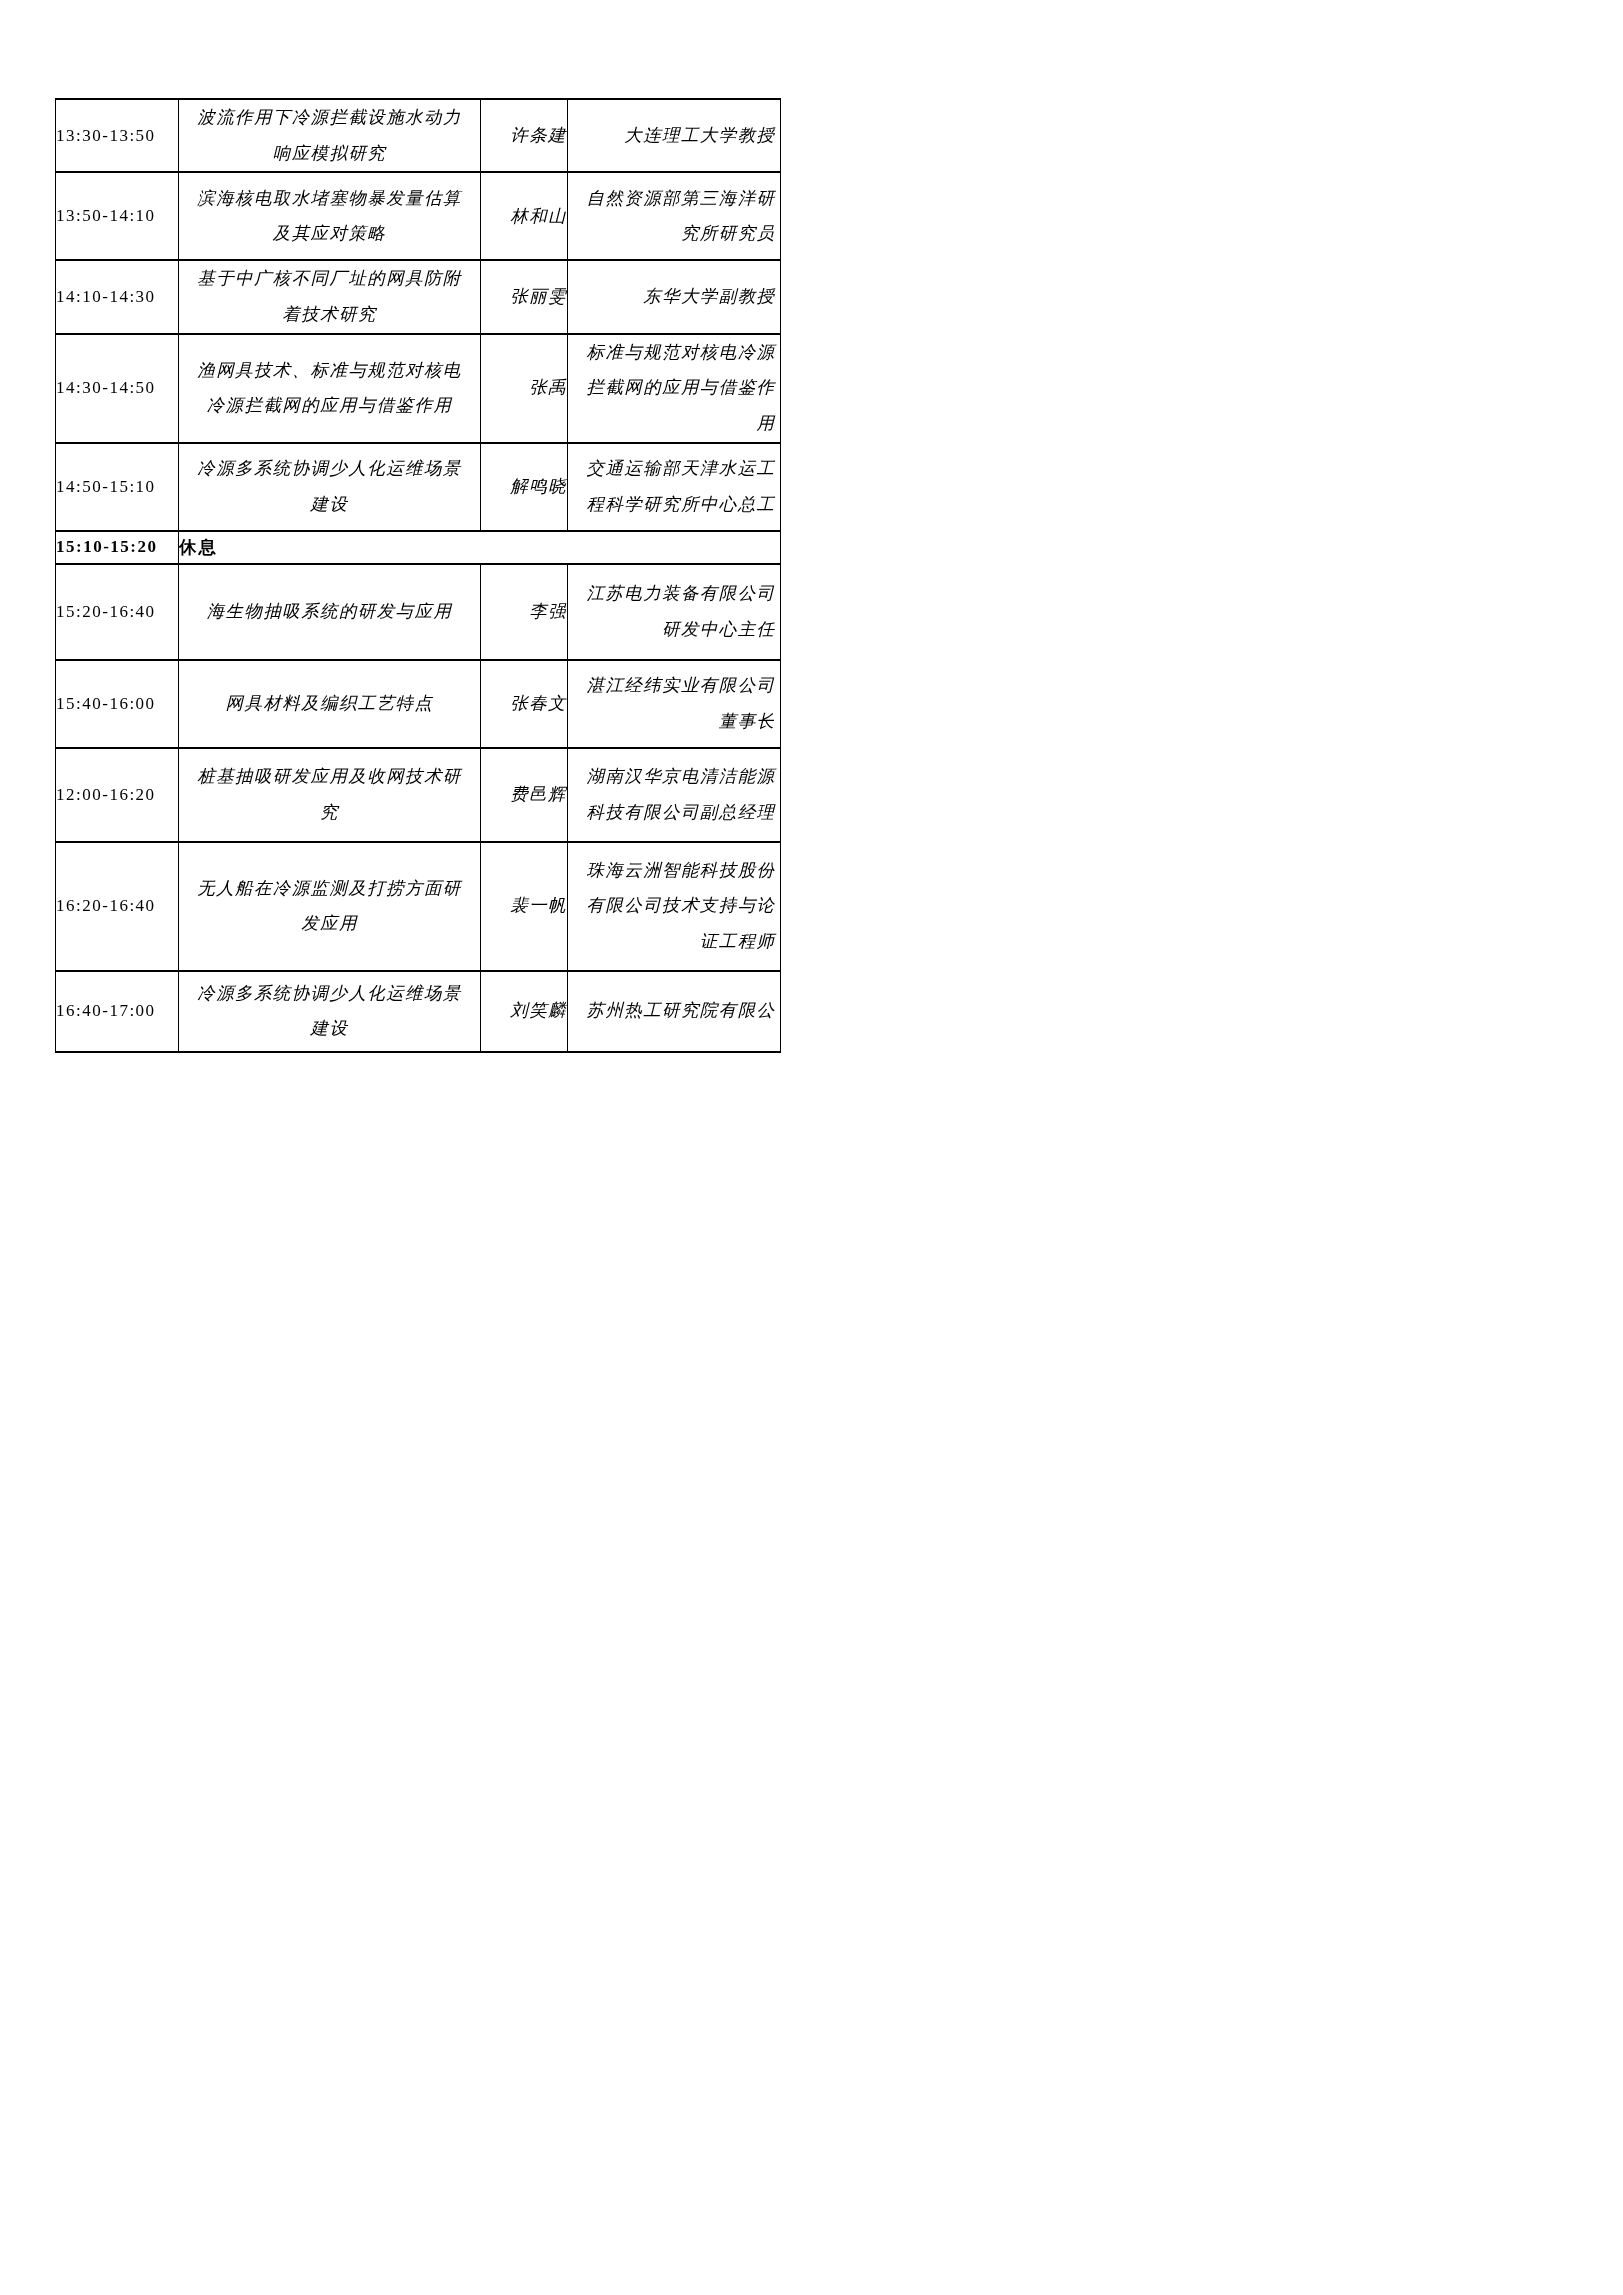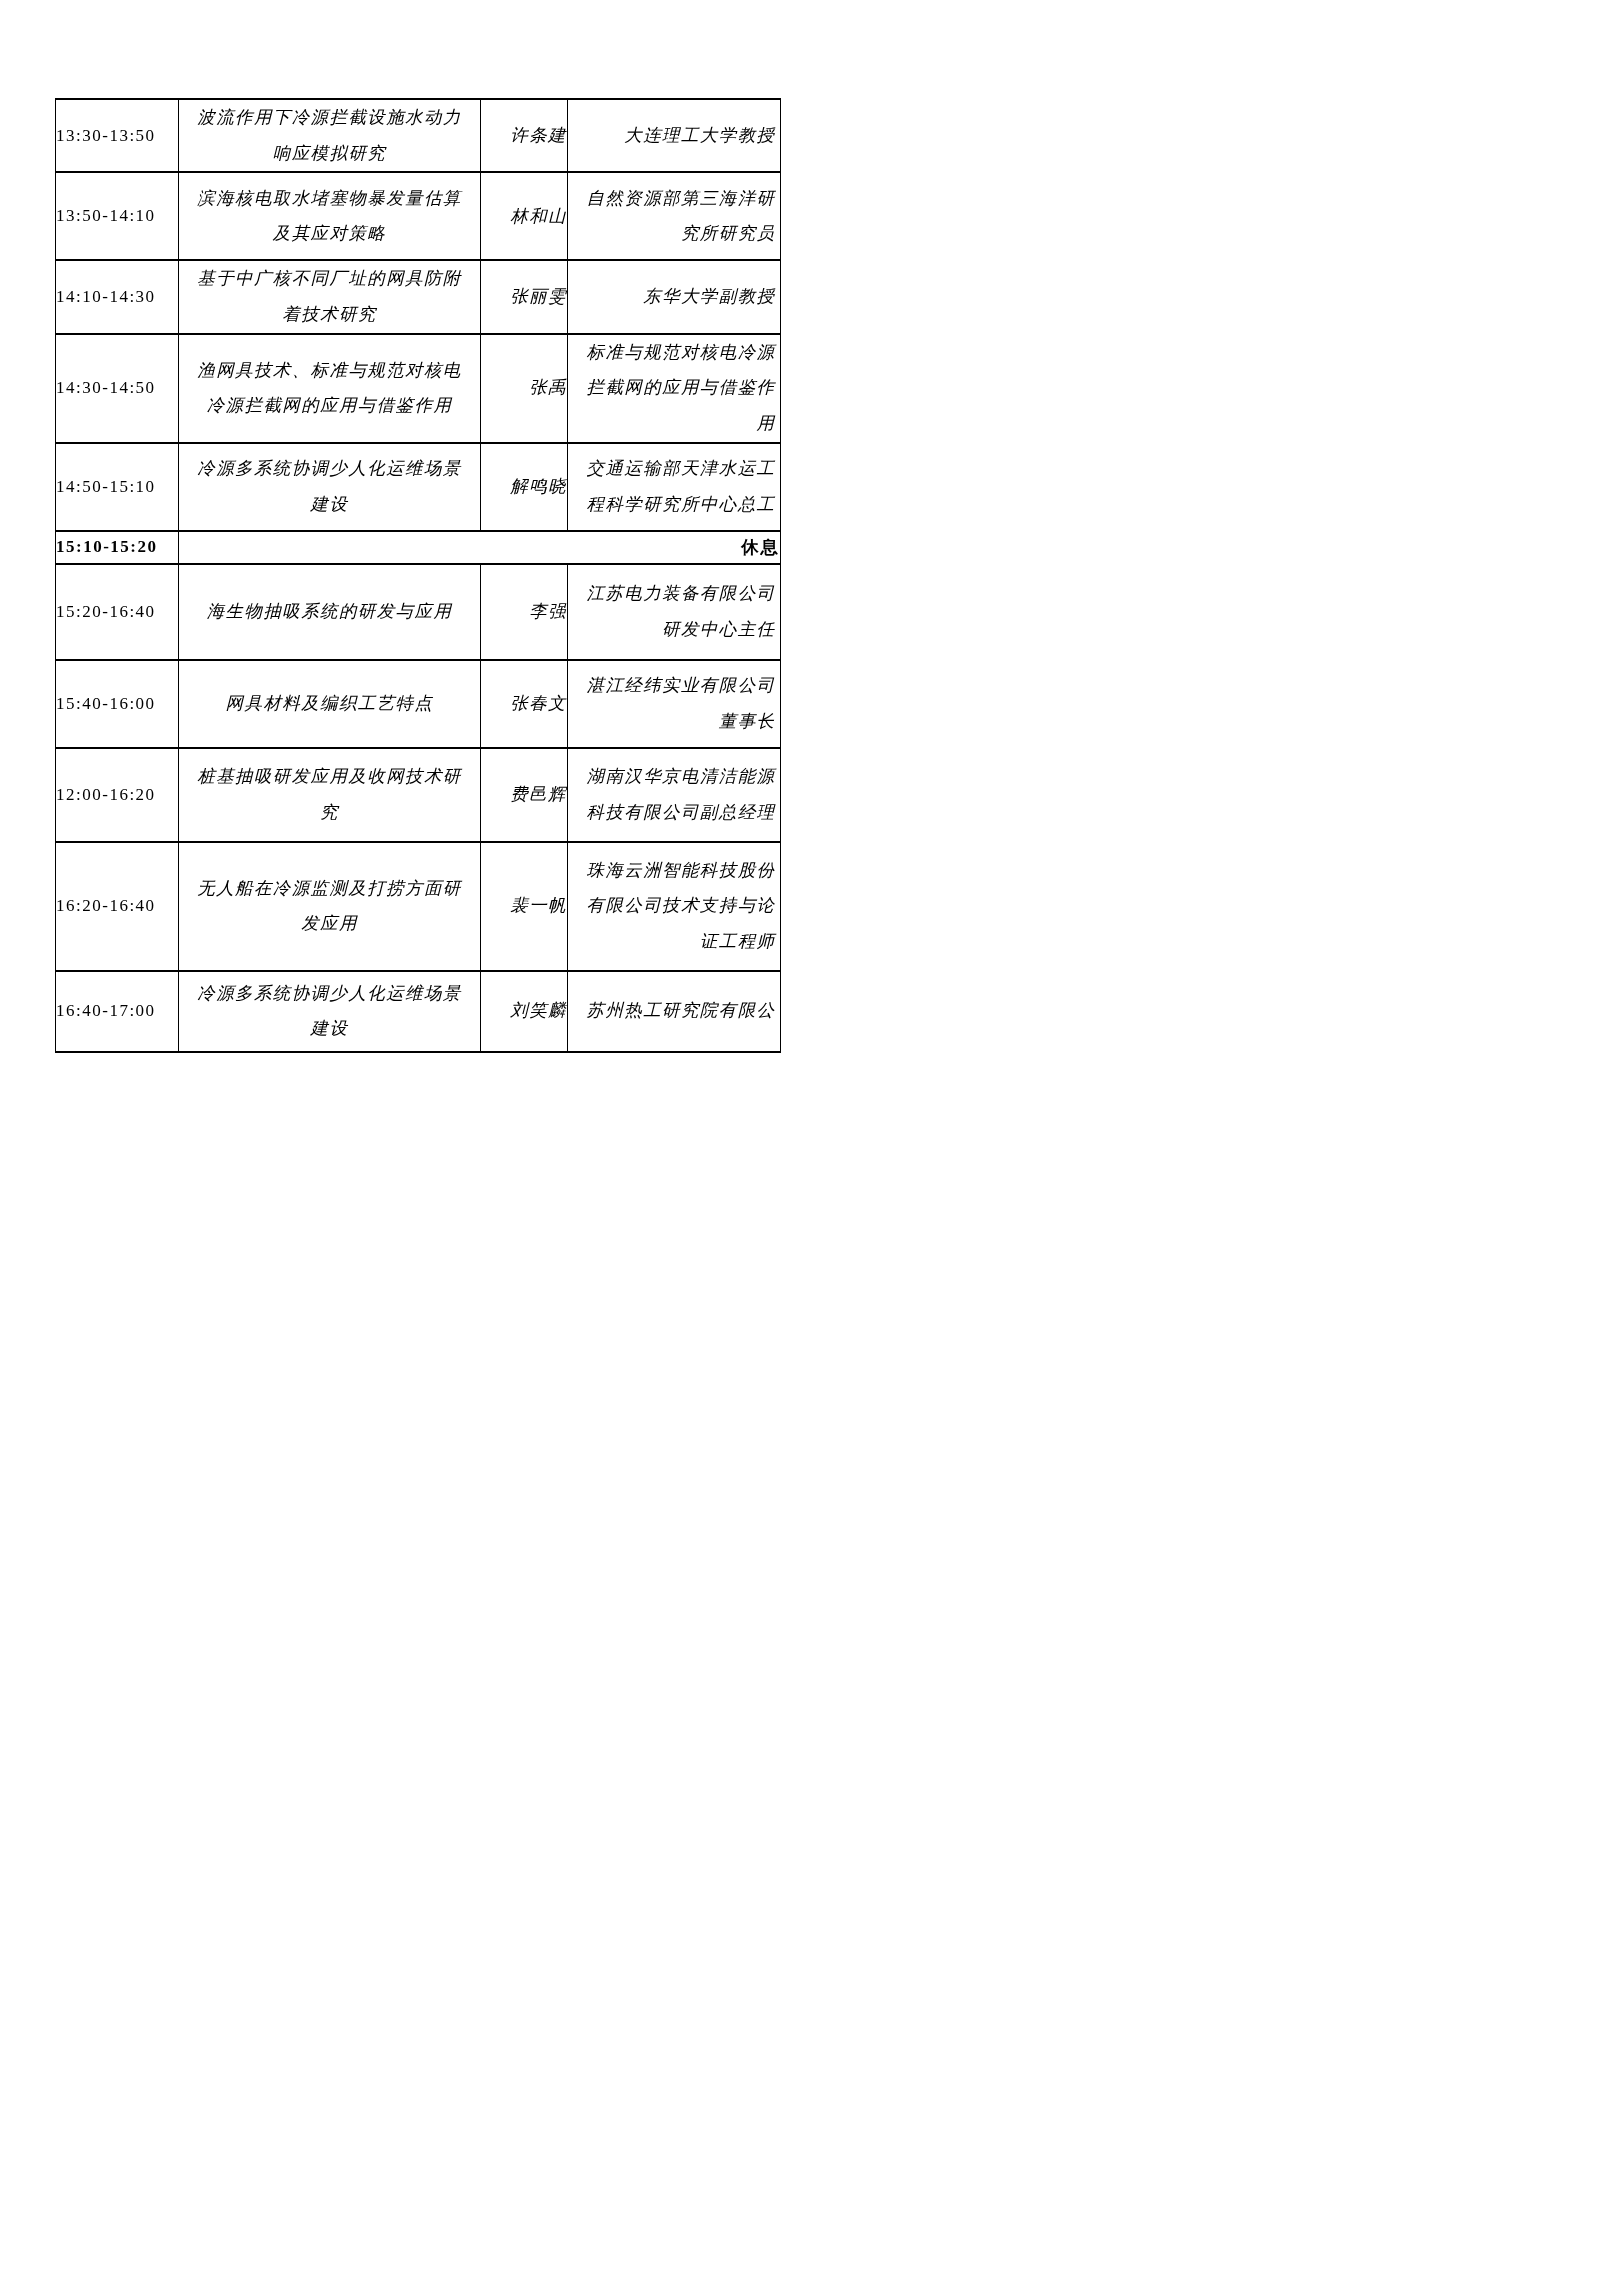--- a/index.html
+++ b/index.html
@@ -43,21 +43,21 @@
     font-style: italic;
     font-size: 17.4px;
     line-height: 2.05;
     letter-spacing: 1.5px;
   }
   .topic   { padding-left: 12.8px; padding-right: 12.8px; text-align: center; }
   .speaker { text-align: right; }
   .aff     { padding-left: 14px; padding-right: 4.6px; text-align: right; }
   .break-row td { font-weight: bold; font-family: Liberation Serif, serif; }
   .break-label {
-    text-align: right;
+    text-align: left;
     font-size: 17.4px;
     letter-spacing: 2px;
   }
 </style>
 </head>
 <body>
 
 <div class="page">
   <table class="schedule">
     <colgroup>

